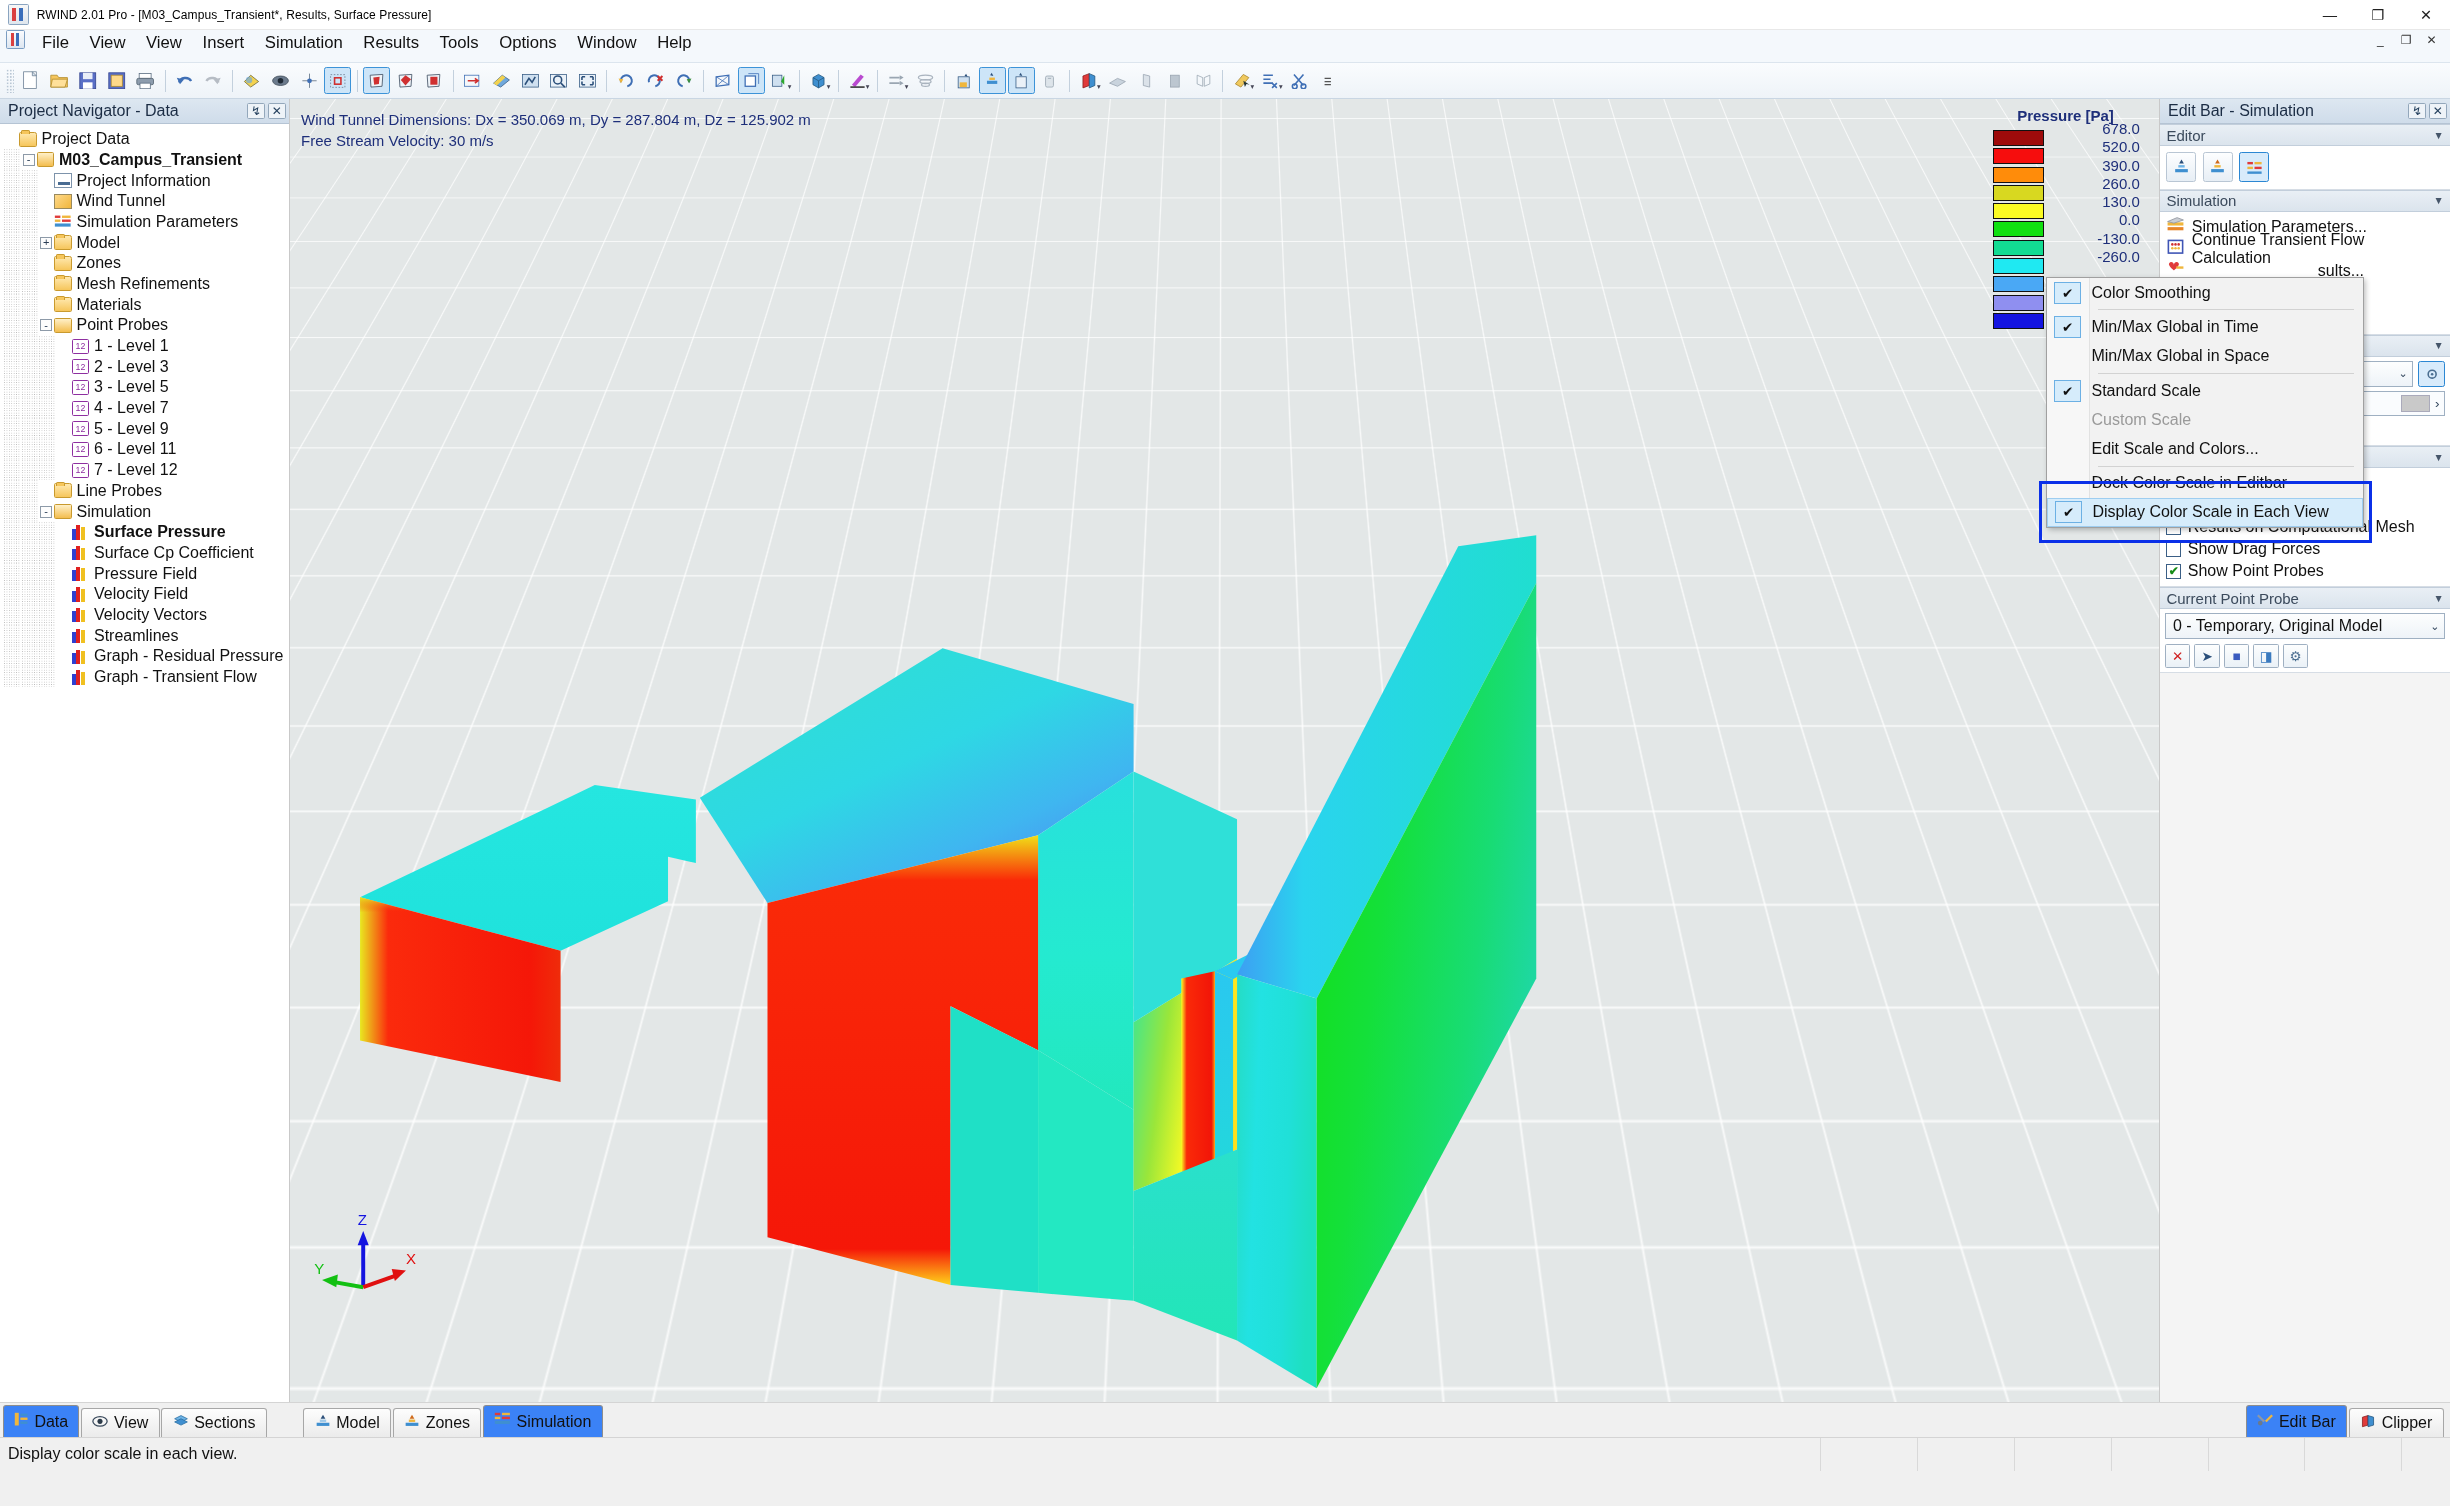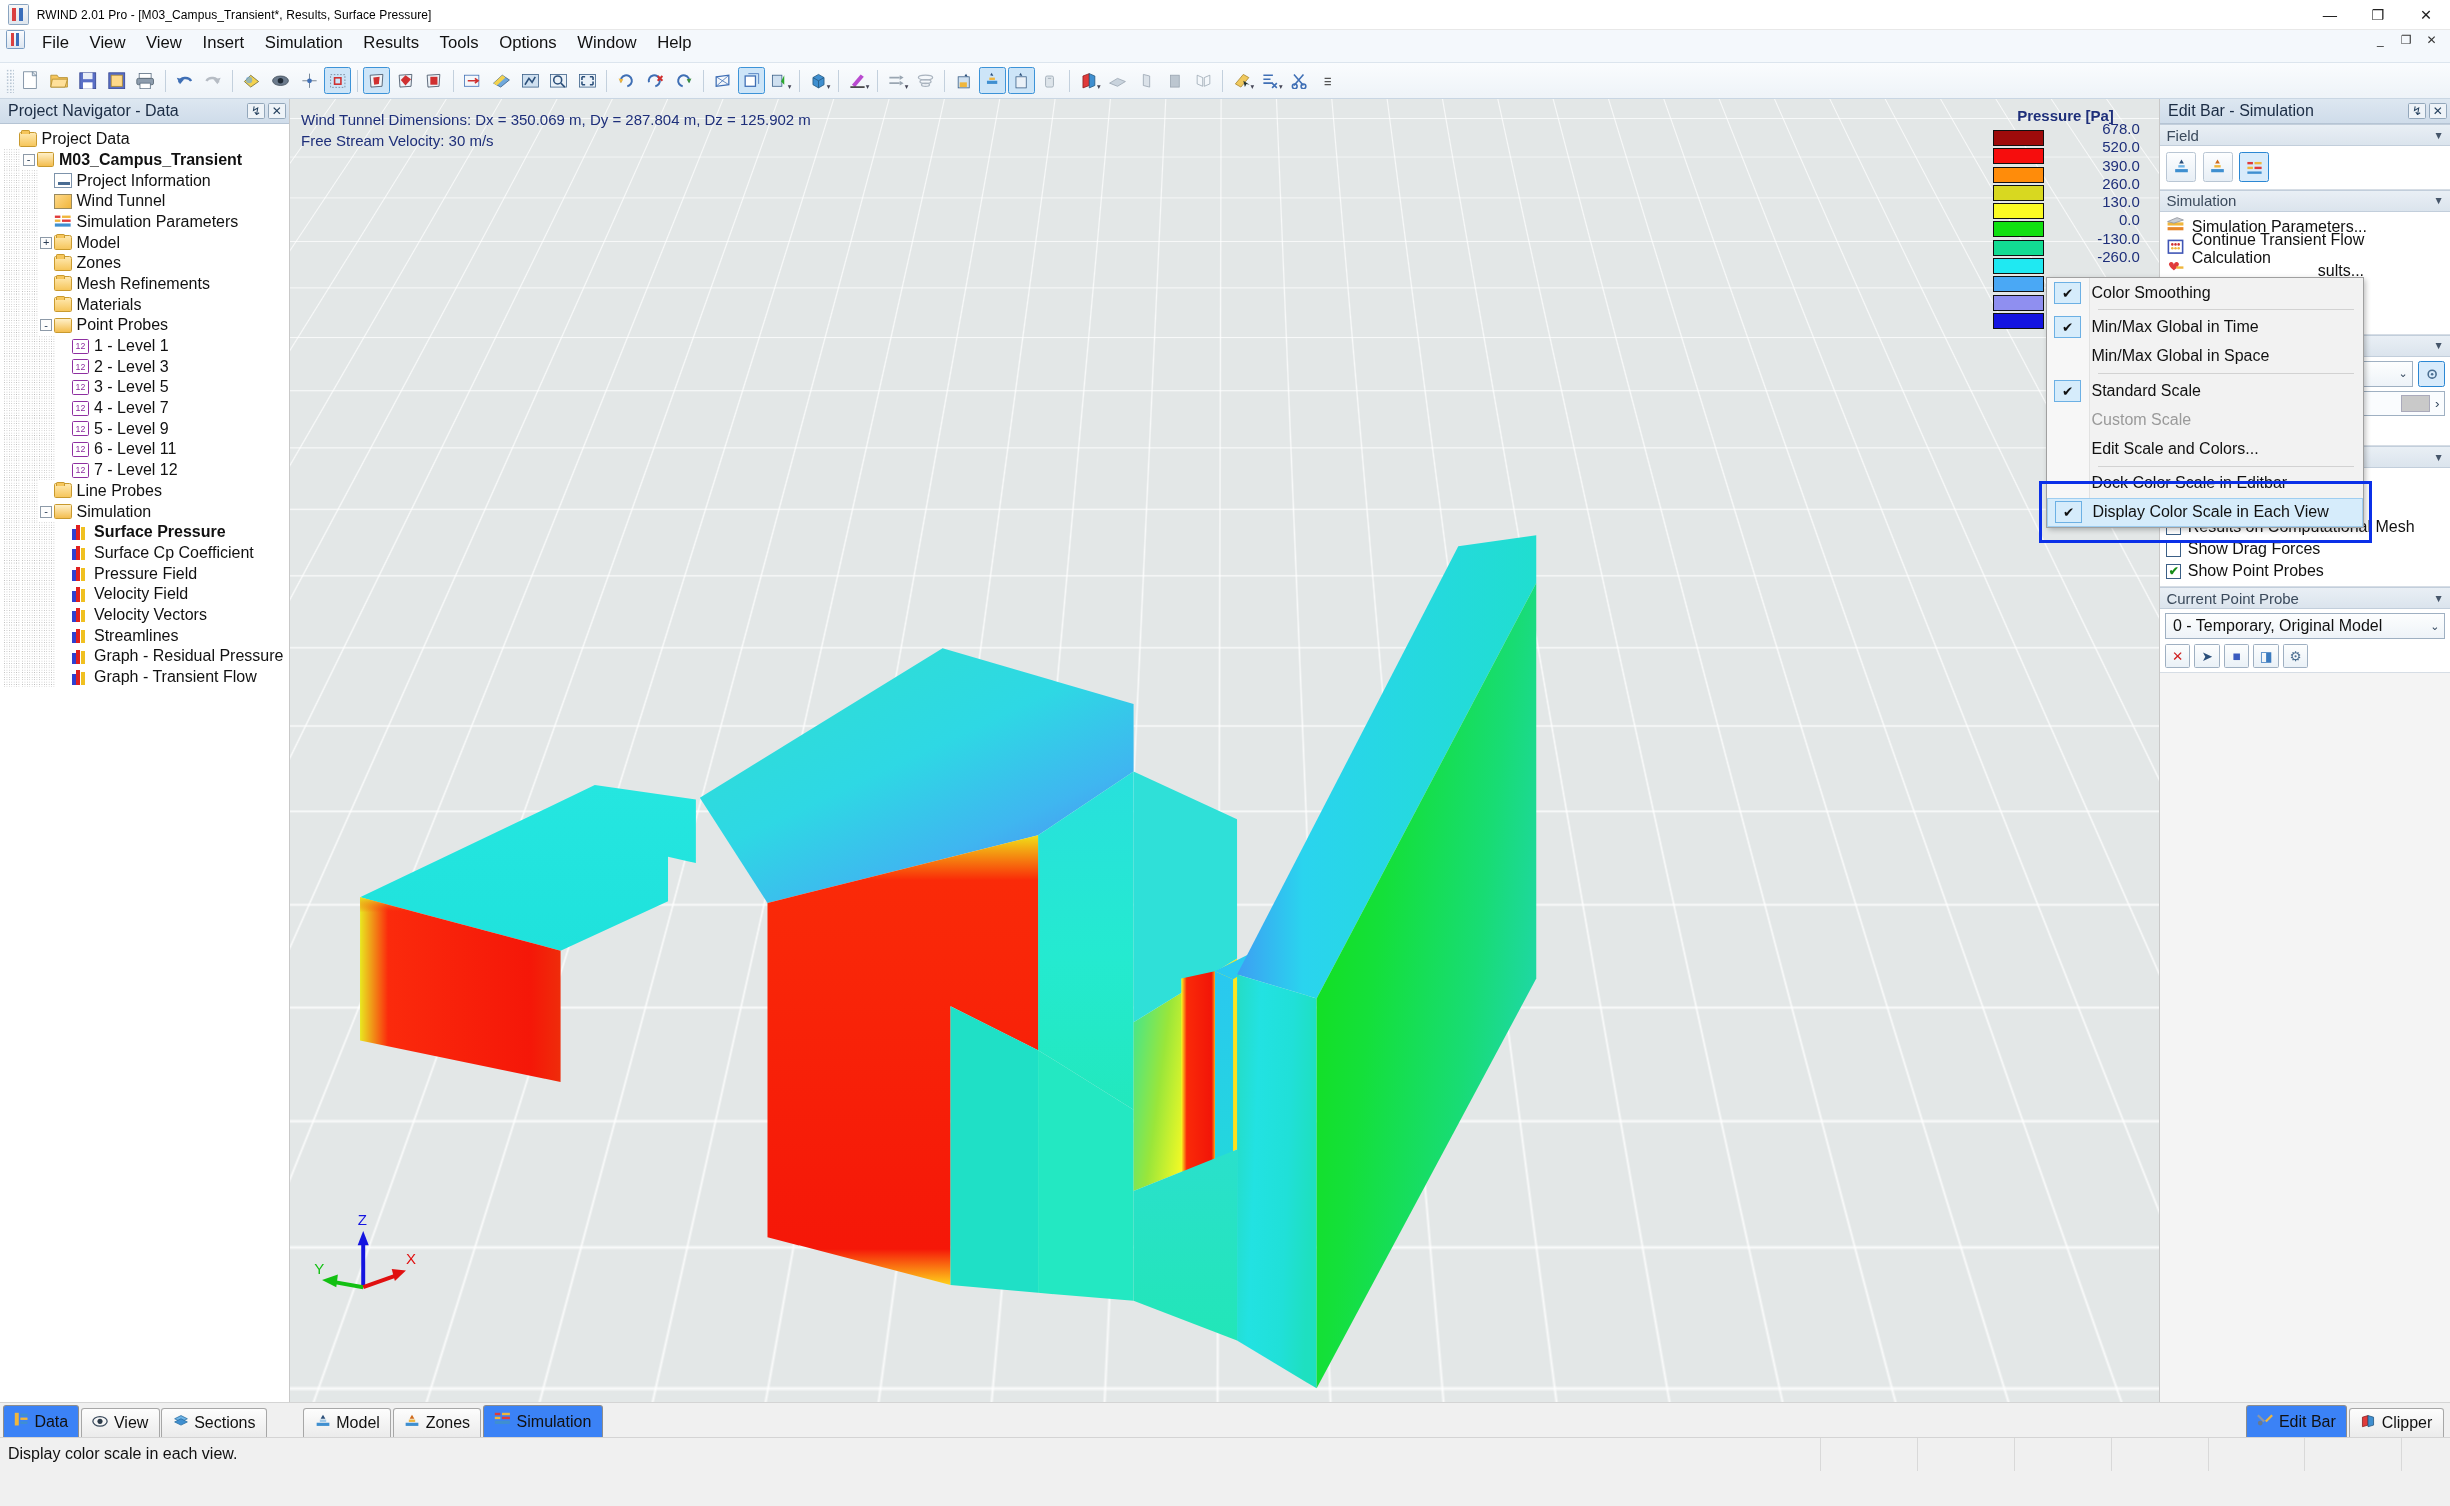--- a/index.html
+++ b/index.html
@@ -940,21 +940,21 @@
   <div class="editbar">
     <div class="panel-cap">
       <span>Edit Bar - Simulation</span>
       <span class="caps">
         <b>↯</b>
         <b>✕</b>
       </span>
     </div>
 
     <div class="sect-cap">
-      <span>Field</span>
+      <span>Editor</span>
       <span class="chev">▼</span>
     </div>
     <div class="sect-body" style="display:flex;gap:3.2px;padding:6.4px 6.4px;">
       <div class="ebtn">
         <svg width="19" height="19" viewBox="0 0 24 24">
             <rect x="4" y="14" width="16" height="4" fill="#3f8fd0"></rect>
             <rect x="8" y="9" width="8" height="3" fill="#6fb4e6"></rect>
             <path d="M12 2l3 5h-6z" fill="#2b4f7a"></path>
           </svg>
       </div>

